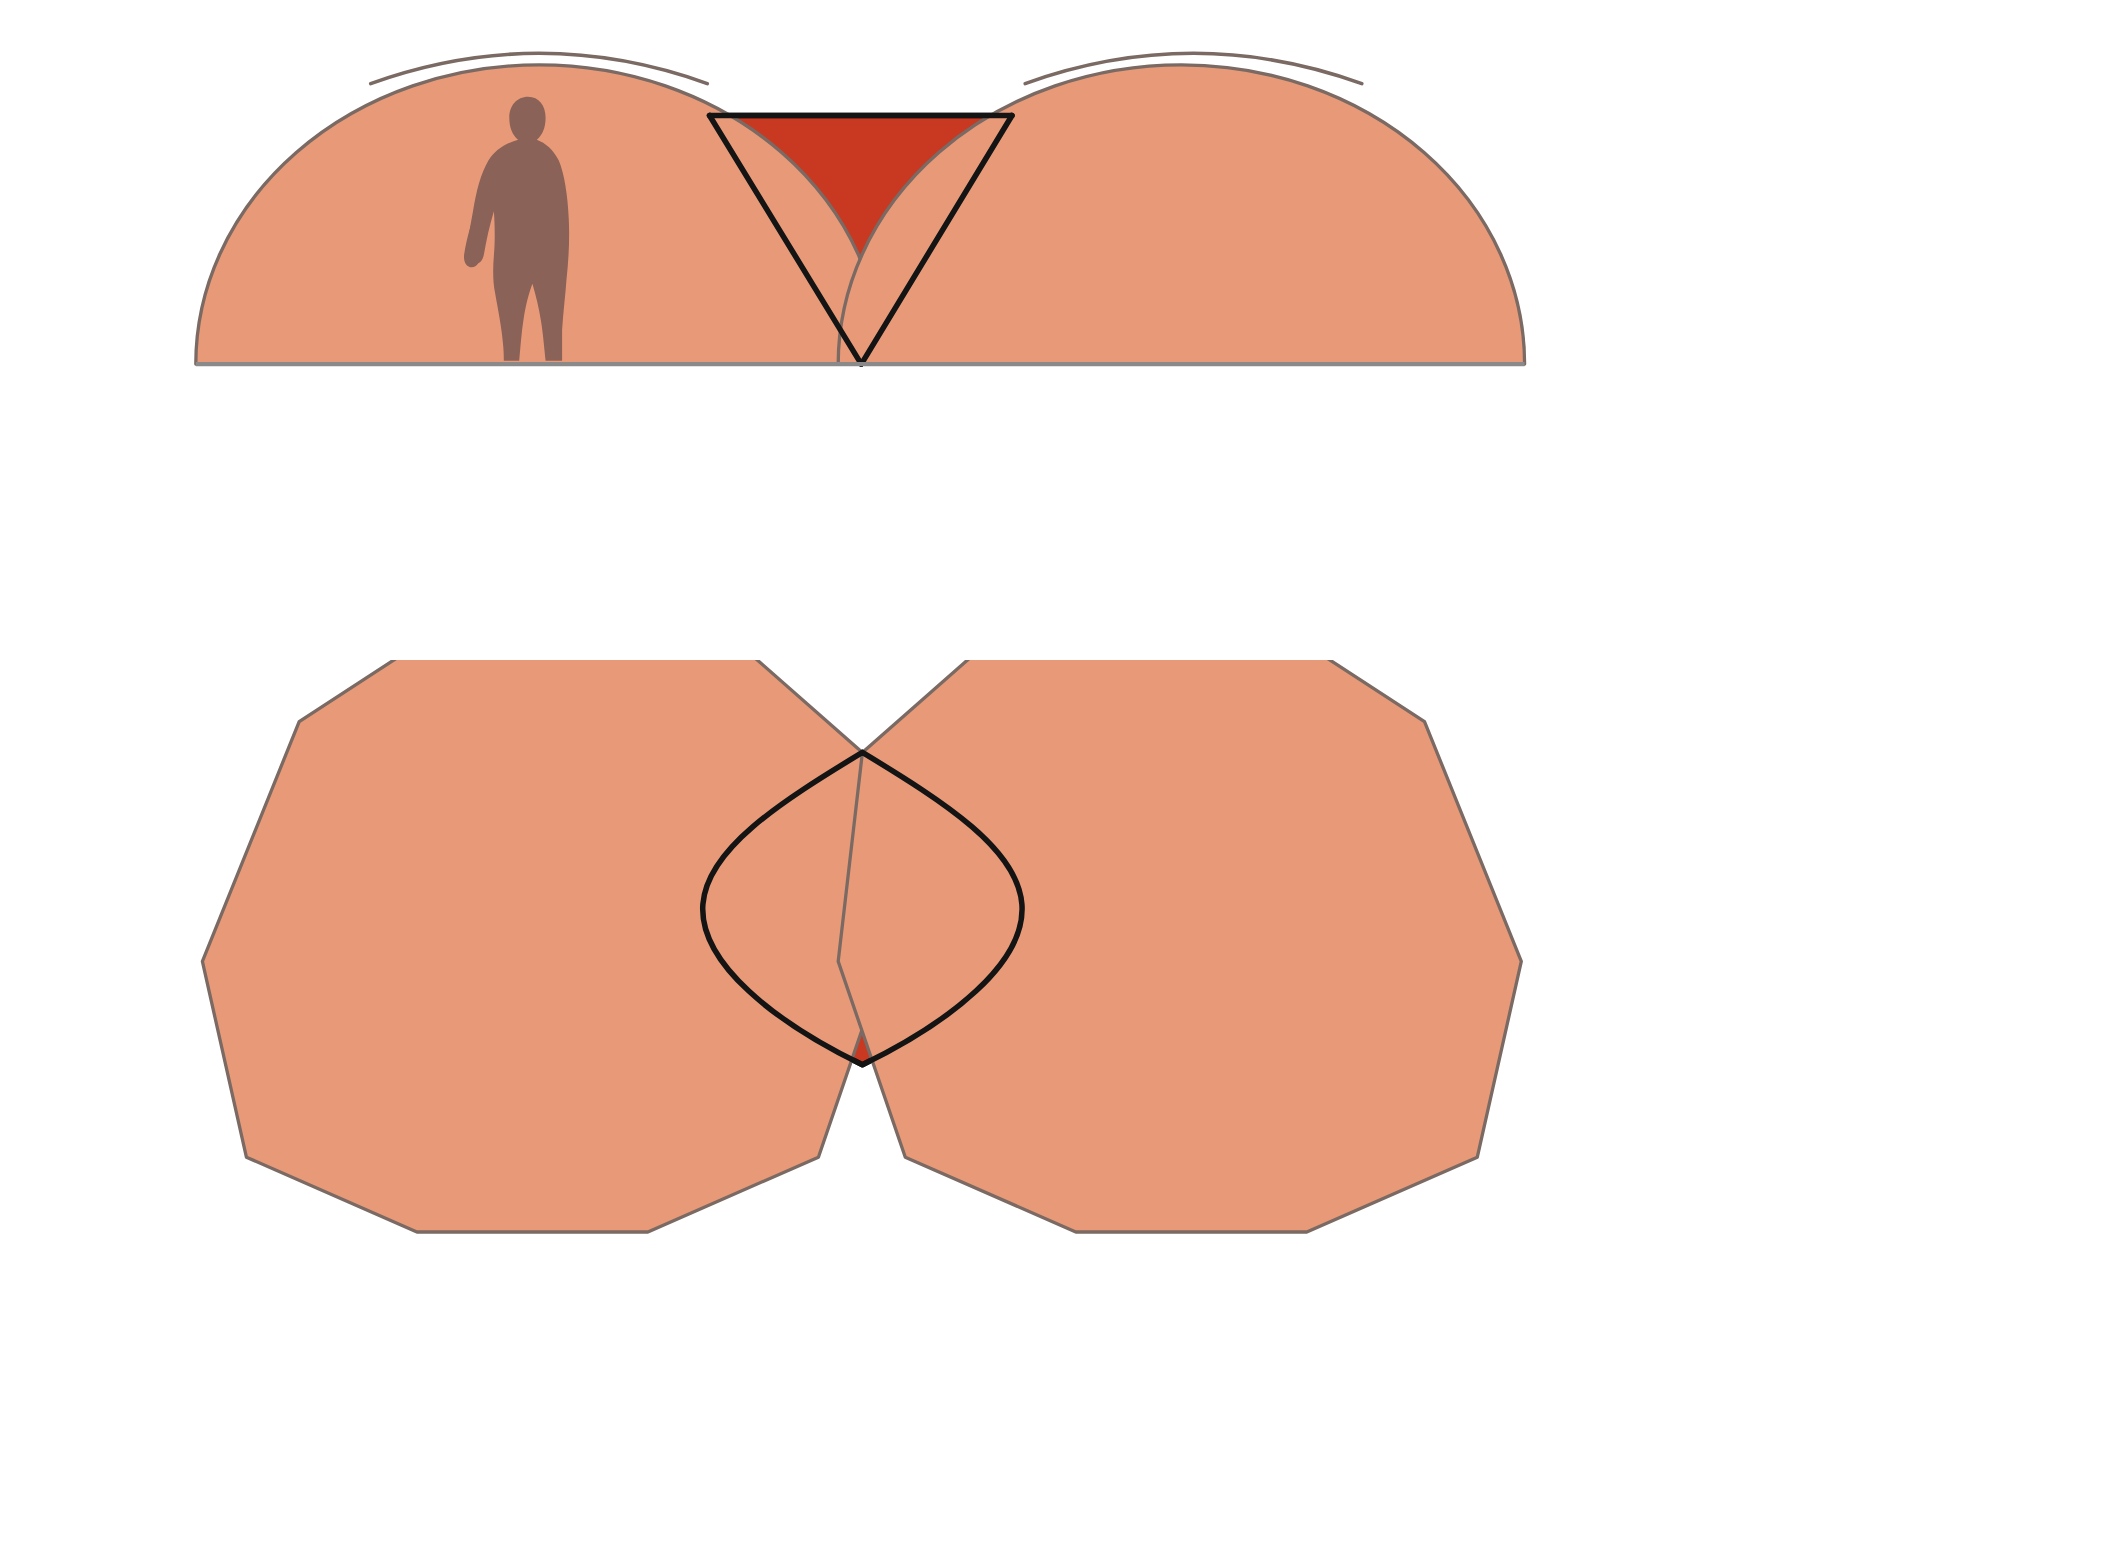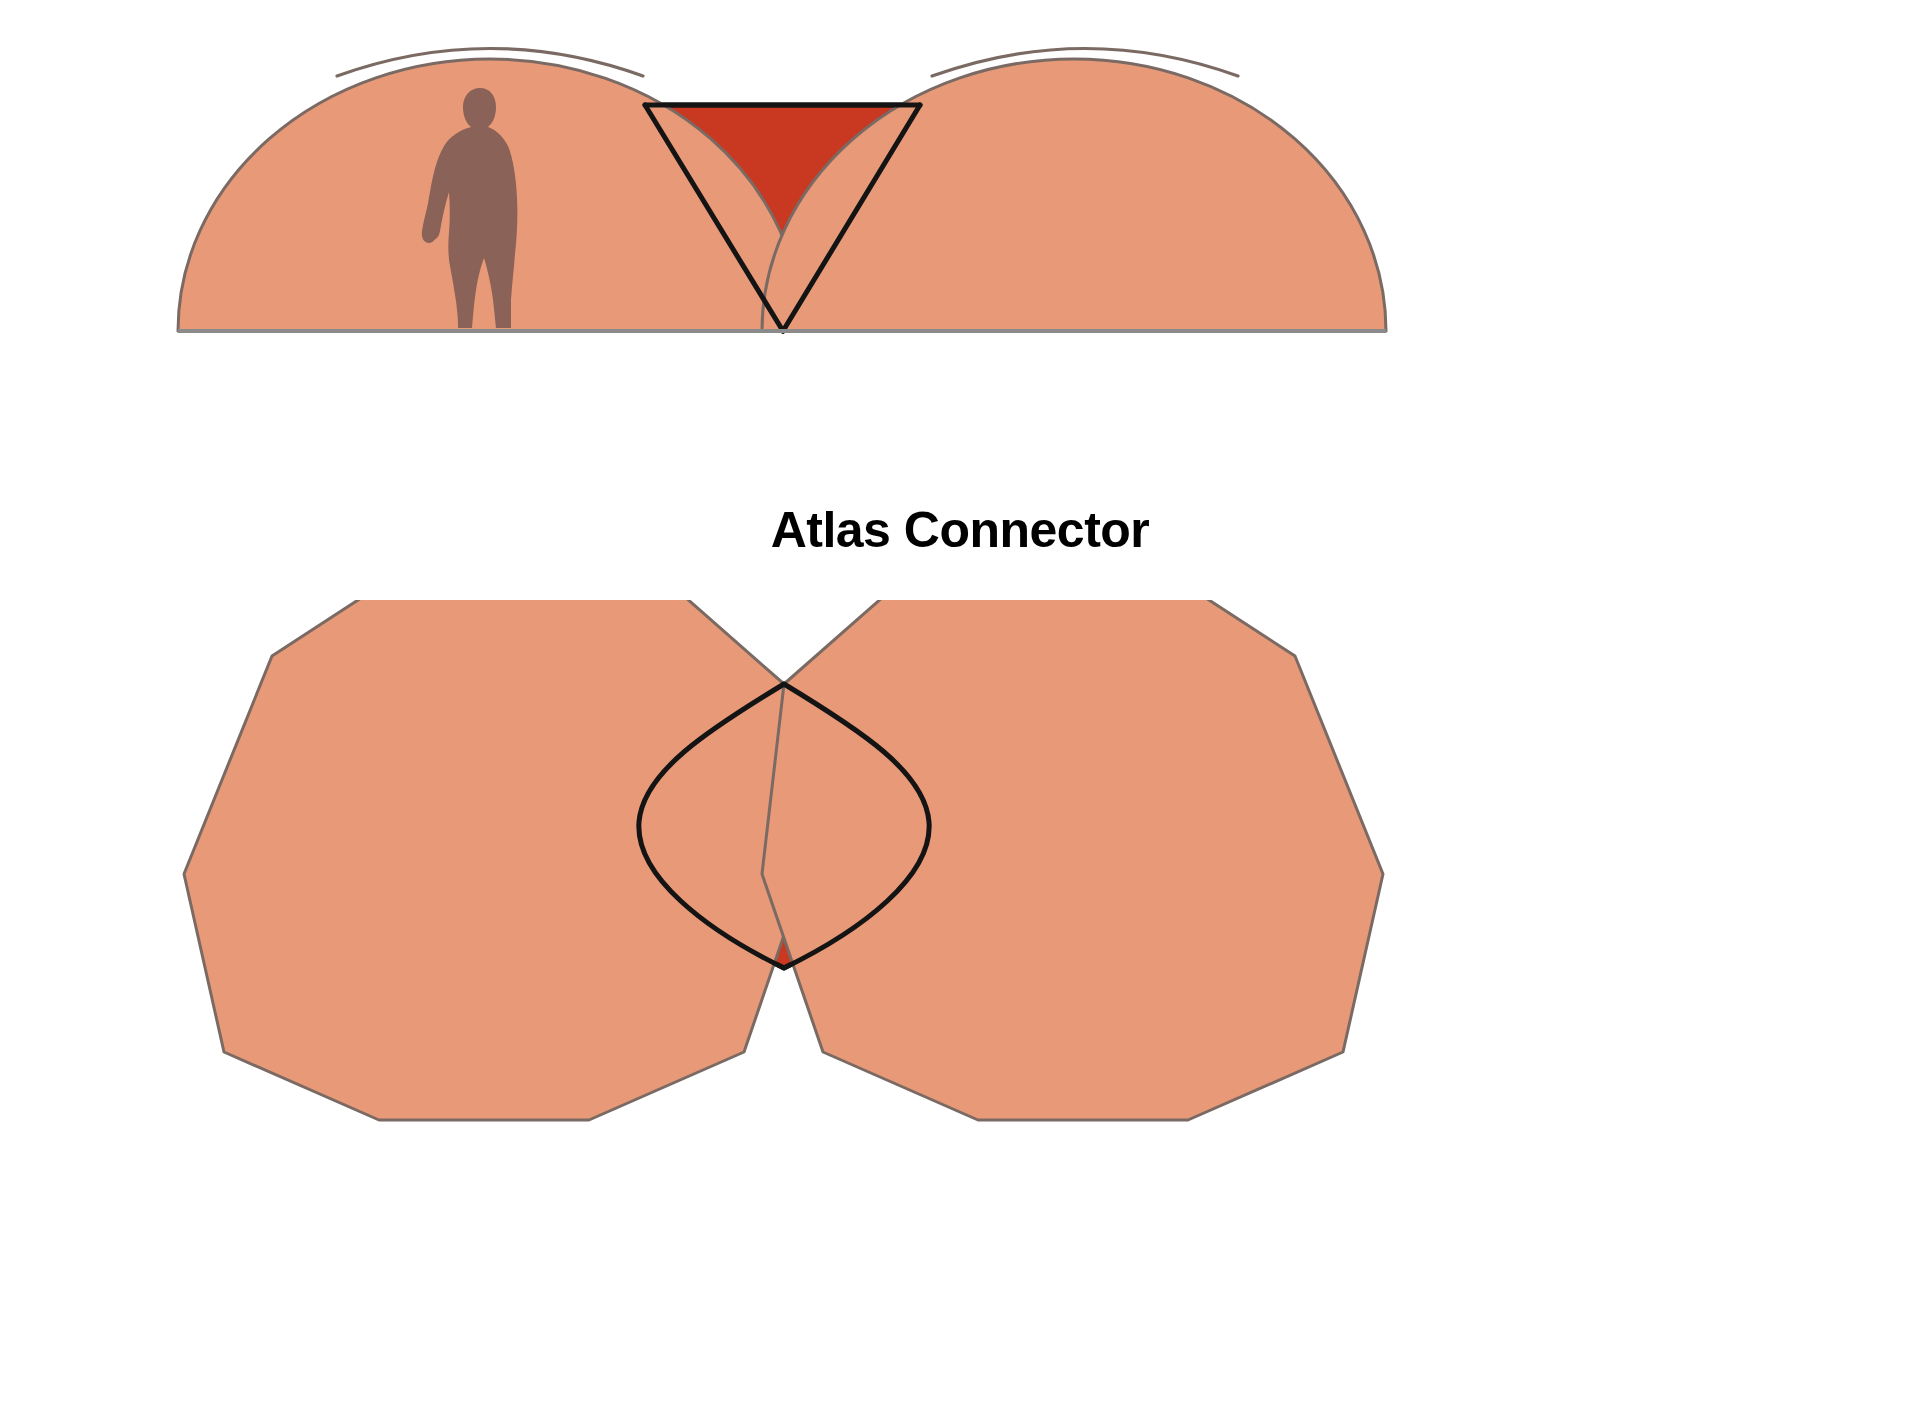--- a/index.html
+++ b/index.html
@@ -122,23 +122,20 @@
           C 421 238 424 243 429 243
           C 433 243 436 239 437 233
           C 438 224 440 214 442 205
           Z"></path>
       </g>
 
       <line x1="178" y1="331" x2="1386" y2="331" stroke="#8a8a8a" stroke-width="4"></line>
     </svg>
   </div>
 
-  <div id="title-block">
-    <div id="diagram-title">Atlas Connector</div>
-  </div>
 
   <div id="plan-view">
     <svg class="view-svg" viewBox="0 0 1920 821" width="1920" height="821">
 
       <path d="M 784 84
                C 860 130 925 172 929 222
                C 933 276 862 330 784 368
                C 706 330 635 276 639 222
                C 643 172 708 130 784 84
                Z" fill="#C93820" stroke="#141414" stroke-width="5" stroke-linejoin="round"></path>

